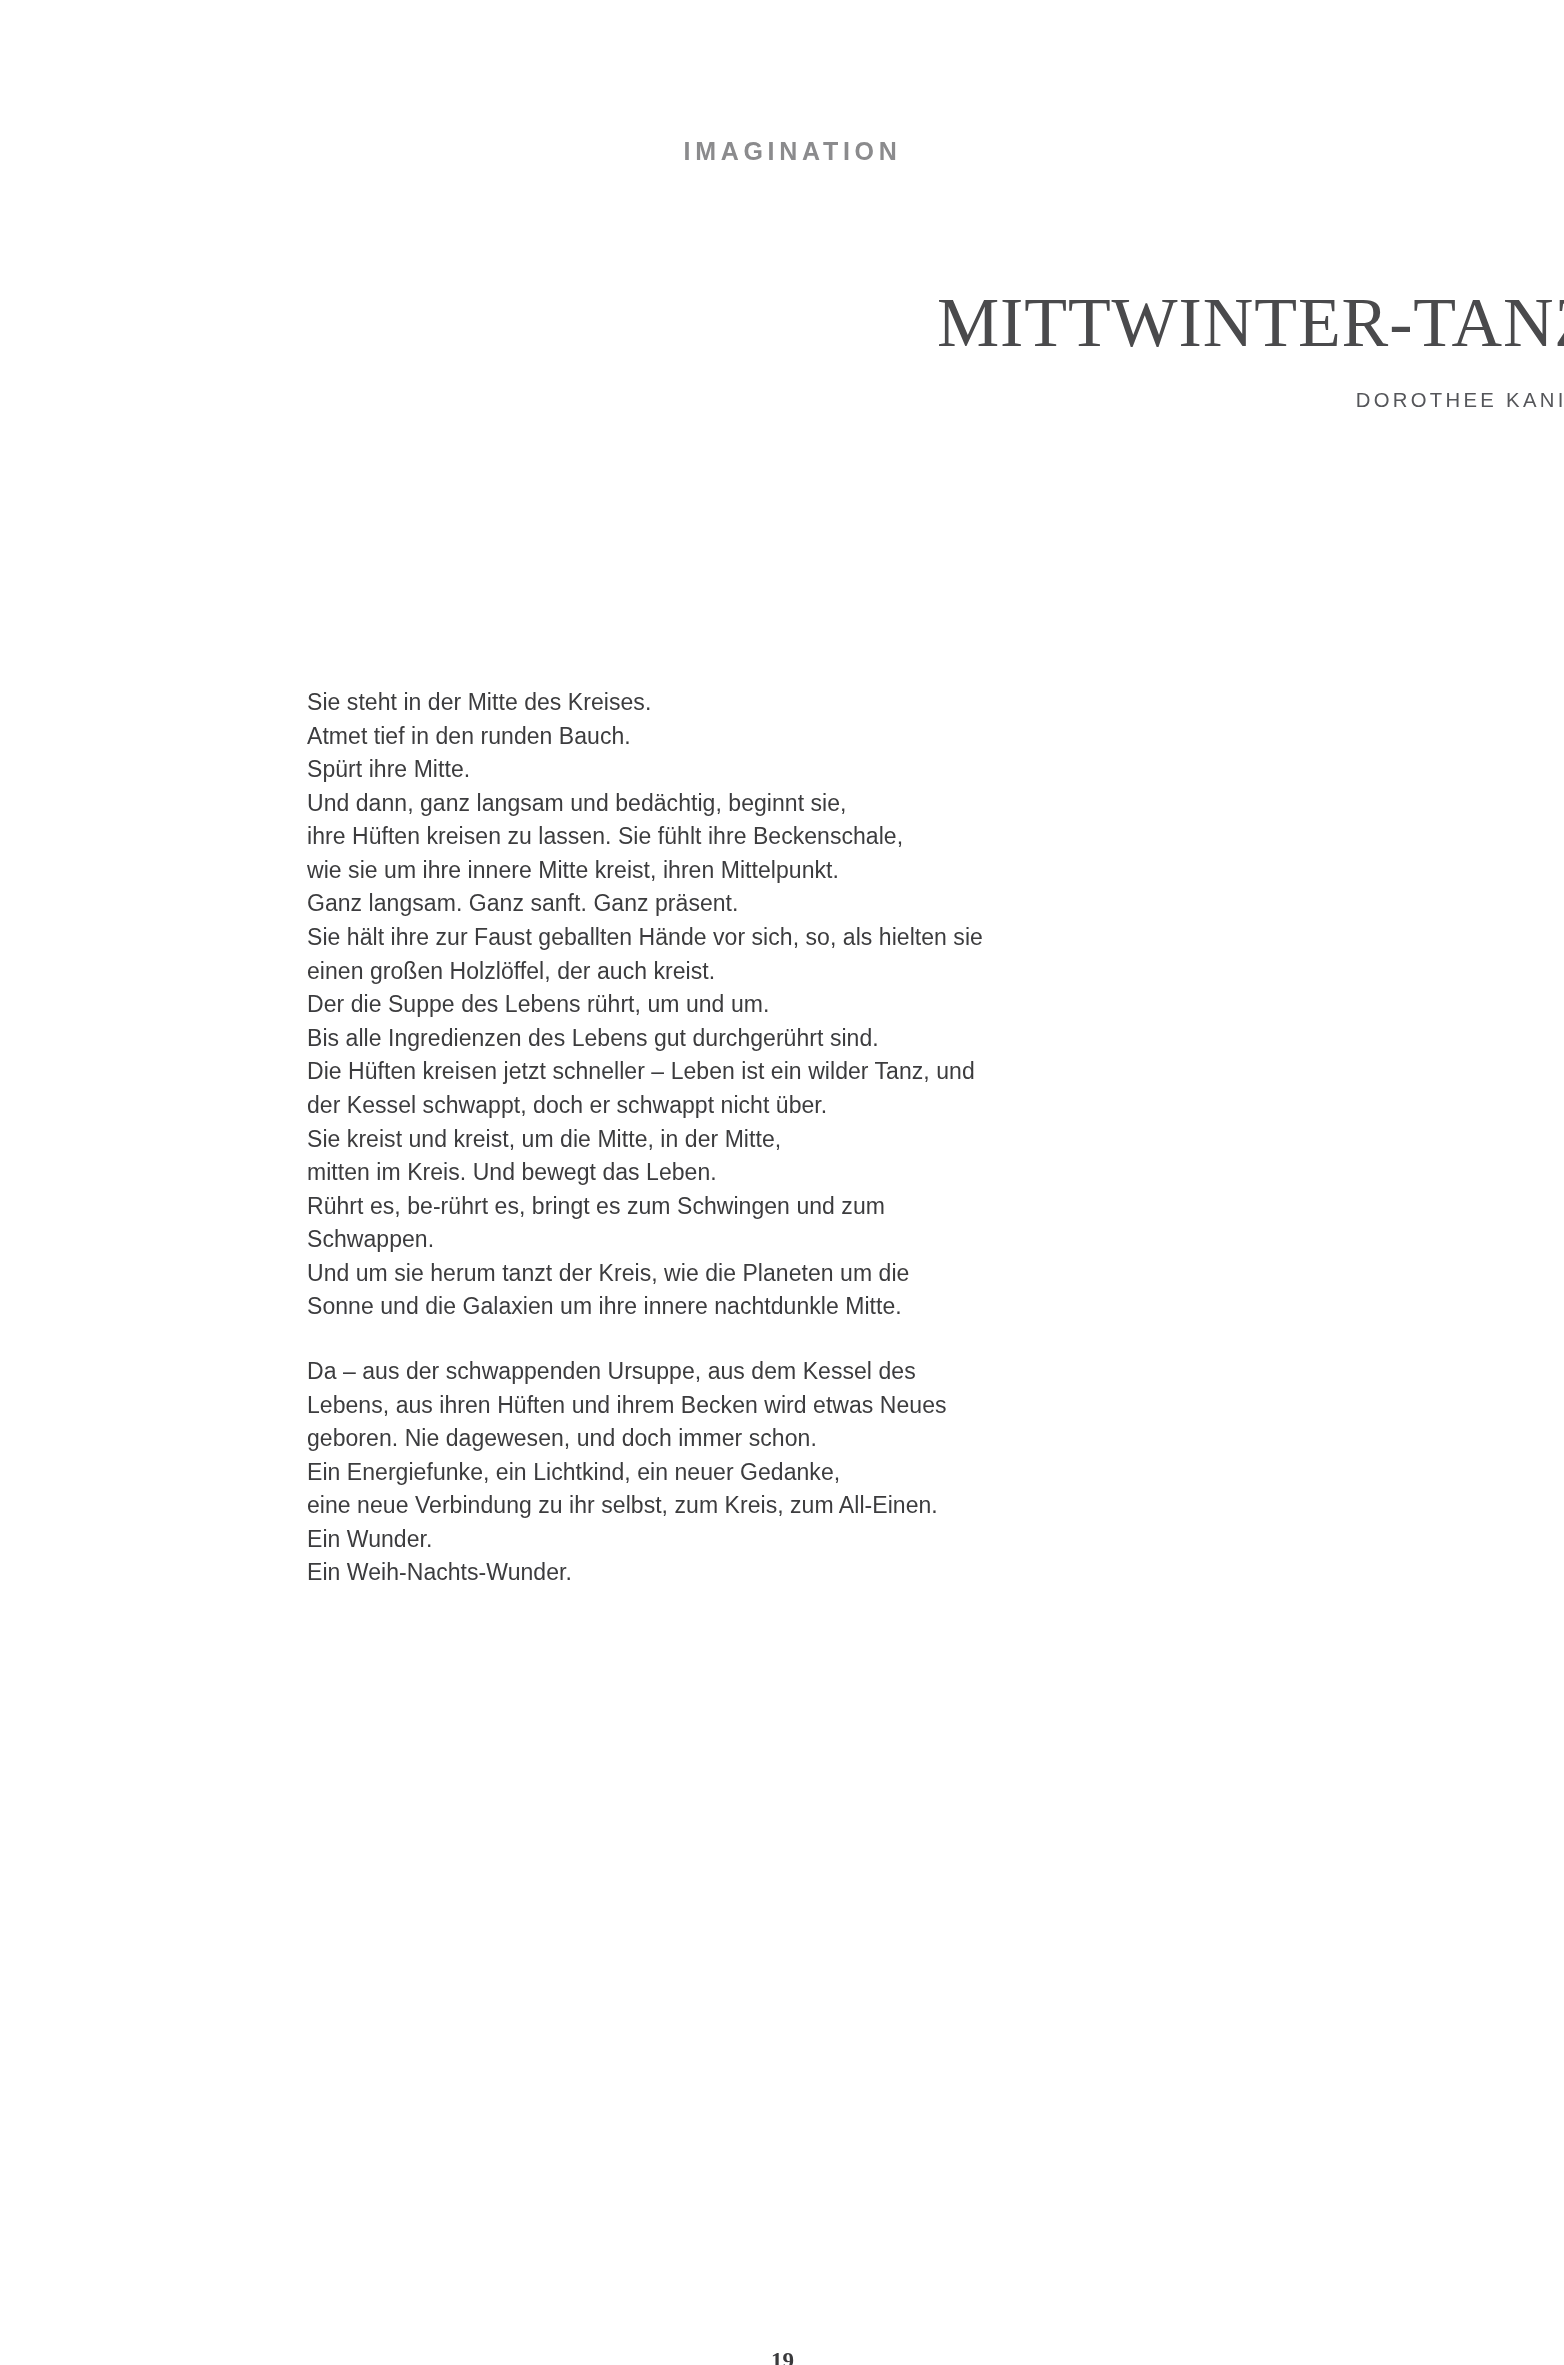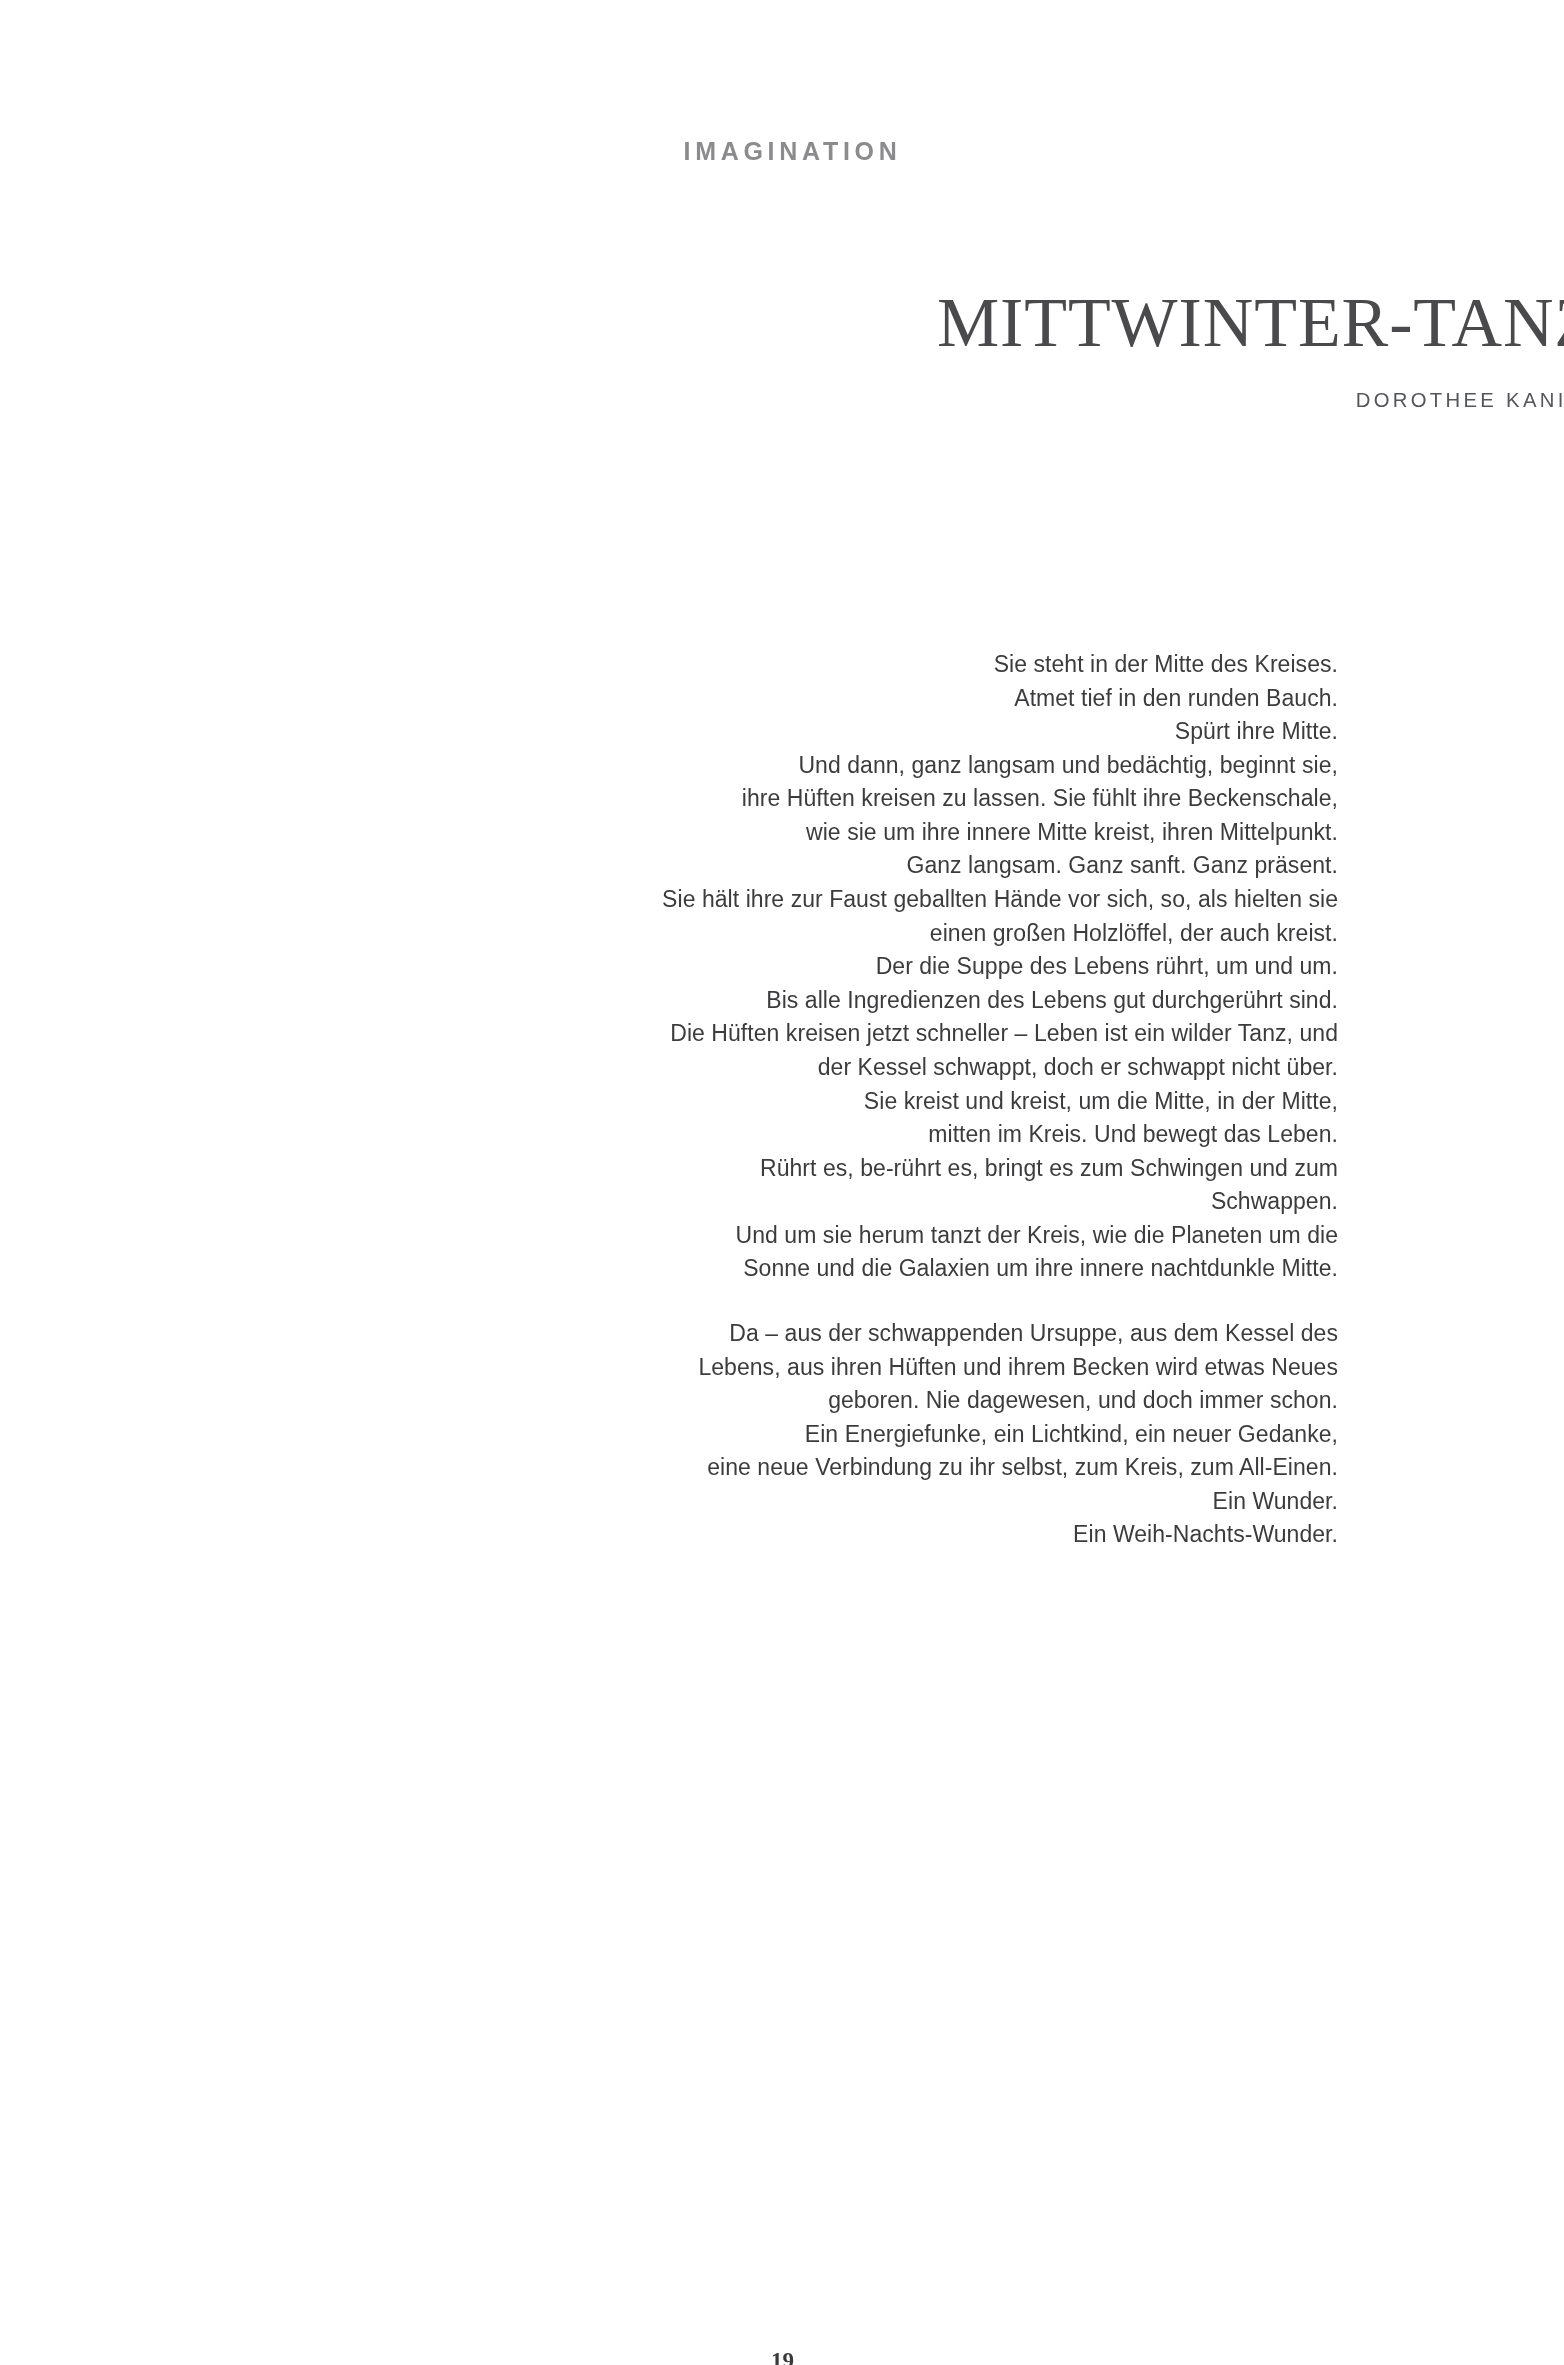--- a/index.html
+++ b/index.html
@@ -65,24 +65,23 @@
     margin-top: 28px;
     font-size: 20.3px;
     letter-spacing: 3.3px;
     color: #55565a;
     font-weight: 400;
   }
 
   
   .body-text {
     position: absolute;
-    top: 648px;
+    top: 686px;
     left: 307px;
     width: 1031px;
-    text-align: right;
   }
   .stanza {
     margin: 0 0 31px 0;
   }
   .stanza:last-child {
     margin-bottom: 8px;
   }
   .line {
     font-size: 23px;
     line-height: 1.46;

